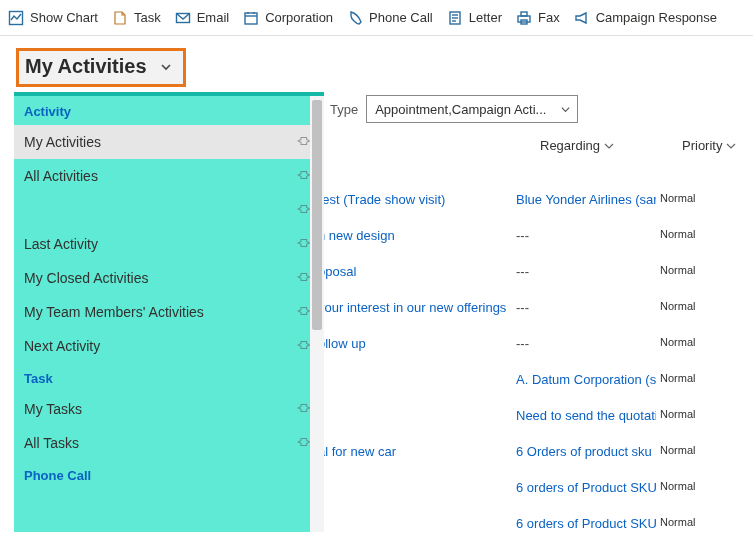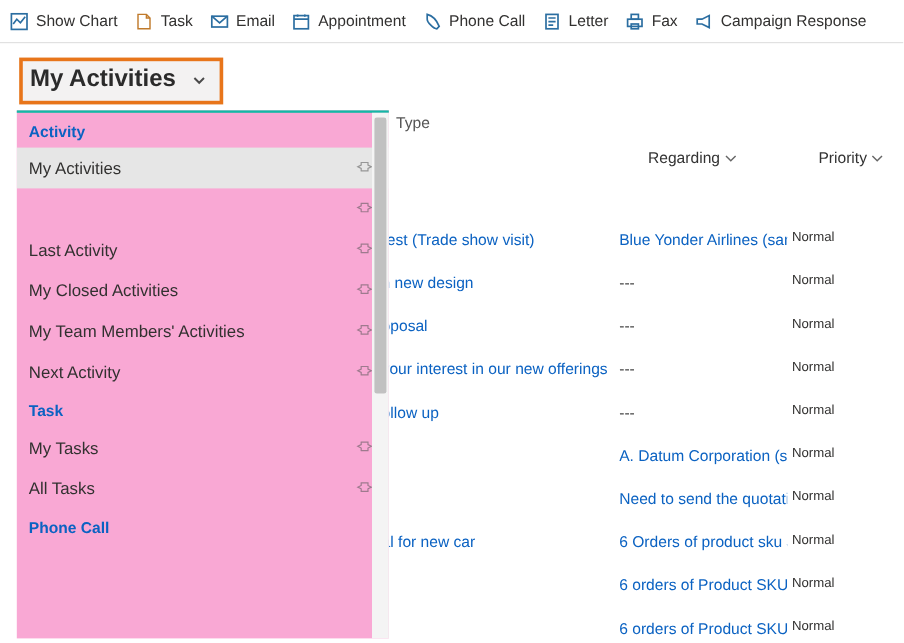--- a/index.html
+++ b/index.html
@@ -23,37 +23,37 @@
   .viewsel .title { font-size: 20px; font-weight: 600; color: #2b2b2b; }
   .chev { width: 14px; height: 14px; }
 
   
   .filterrow { position: absolute; top: 95px; left: 0; right: 12px; display: flex; align-items: center; gap: 8px; padding-left: 330px; }
   .filterrow .lbl { font-size: 13px; color: #555; }
   .typebox { display: inline-flex; align-items: center; justify-content: space-between; width: 212px; height: 28px; border: 1px solid #8a8886; padding: 0 6px 0 8px; font-size: 13px; cursor: pointer; }
   .typebox svg { width: 11px; height: 11px; }
 
   
-  .colheaders { position: absolute; top: 124px; left: 0; right: 12px; height: 28px; }
+  .colheaders { position: absolute; top: 138px; left: 0; right: 12px; height: 28px; }
   .colhdr { position: absolute; top: 0; display: inline-flex; align-items: center; gap: 4px; font-size: 13px; color: #333; cursor: pointer; }
   .colhdr svg { width: 10px; height: 10px; }
 
   
   .rows { position: absolute; top: 184px; left: 0; right: 10px; }
   .drow { position: relative; height: 36px; }
   .cell-subj { position: absolute; left: 318px; top: 8px; color: #0b62c2; font-size: 13px; max-width: 190px; white-space: nowrap; overflow: hidden; text-overflow: clip; cursor: pointer; }
   .cell-reg  { position: absolute; left: 516px; top: 8px; color: #0b62c2; font-size: 13px; max-width: 140px; white-space: nowrap; overflow: hidden; cursor: pointer; }
   .cell-pri  { position: absolute; left: 660px; top: 8px; color: #323130; font-size: 11px; }
   .dim { color: #444; }
 
   
   .dropdown {
     position: absolute; left: 14px; top: 92px; width: 310px; height: 440px;
-    background: #f9a8d4; font-size: 14px;
-    border-top: 2px solid #14b8a6;
+    background: #5eead4; font-size: 14px;
+    border-top: 4px solid #14b8a6;
   }
   .ddscroll { position: absolute; left:0; top:0; bottom:0; right:0; overflow: hidden; }
   .ddgroup { padding: 8px 10px 6px 10px; color: #0b62c2; font-weight: 600; font-size: 13px; }
   .dditem { position: relative; display: flex; align-items: center; height: 34px; padding: 0 30px 0 10px; cursor: pointer; }
   .dditem.sel { background: #e6e6e6; }
   .dditem .pin { position: absolute; right: 10px; top: 50%; transform: translate(0,-50%) rotate(-45deg); opacity: .55; }
   .dditem .pin svg { width: 14px; height: 14px; }
   .ddscrollbar { position: absolute; right: 0; top: 0; width: 14px; height: 100%; background: #f4f4f4; }
   .ddthumb    { position: absolute; right: 2px; top: 4px; width: 10px; height: 230px; background: #c1c1c1; border-radius: 2px; cursor: pointer; }
 
@@ -86,21 +86,21 @@
         </svg>
       <span>Email</span>
     </div>
     <div class="tbtn">
       <svg viewBox="0 0 16 16">
           <rect x="2" y="3" width="12" height="11" class="stroke-accent"></rect>
           <line x1="2" y1="6" x2="14" y2="6" class="stroke-accent"></line>
           <line x1="5" y1="2" x2="5" y2="4" class="stroke-accent"></line>
           <line x1="11" y1="2" x2="11" y2="4" class="stroke-accent"></line>
         </svg>
-      <span>Appointment</span>
+      <span>Corporation</span>
     </div>
     <div class="tbtn">
       <svg viewBox="0 0 16 16">
           <path d="M4 2 c4 1 8 5 10 10 l-2 2 c-1 0 -3 -1 -5 -3 s-3 -4 -3 -5 z" class="stroke-accent"></path>
         </svg>
       <span>Phone Call</span>
     </div>
     <div class="tbtn">
       <svg viewBox="0 0 16 16">
           <rect x="3" y="2" width="10" height="12" class="stroke-accent"></rect>
@@ -130,20 +130,26 @@
     <div class="viewsel">
       <span class="title">My Activities</span>
       <svg class="chev" viewBox="0 0 14 14">
           <polyline points="3,5 7,9 11,5" fill="none" stroke="#4a4a4a" stroke-width="1.6"></polyline>
         </svg>
     </div>
   </div>
 
   <div class="filterrow">
     <span class="lbl">Type</span>
+    <div class="typebox">
+      <span>Appointment,Campaign Acti...</span>
+      <svg viewBox="0 0 12 12">
+          <polyline points="2,4 6,8 10,4" fill="none" stroke="#5a5a5a" stroke-width="1.3"></polyline>
+        </svg>
+    </div>
   </div>
 
   <div class="colheaders">
     <div class="colhdr" style="left:540px">
       <span>Regarding</span>
       <svg viewBox="0 0 10 10">
           <polyline points="1,3 5,7 9,3" fill="none" stroke="#666" stroke-width="1.2"></polyline>
         </svg>
     </div>
     <div class="colhdr" style="left:682px">
@@ -210,20 +216,26 @@
   <div class="dropdown">
     <div class="ddscroll" id="dd-host">
         <div class="ddgroup">Activity</div>
         <div class="dditem sel">
           <span>My Activities</span>
           <span class="pin"><svg viewBox="0 0 14 14">
               <path d="M6 1 l4 4 -1.5 1.5 1 3 -3 -1 -1.5 1.5 -4 -4 1.5 -1.5 -1 -3 3 1z" fill="none" stroke="#555" stroke-width="1"></path>
             </svg></span>
         </div>
         <div class="dditem">
+          <span>All Activities</span>
+          <span class="pin"><svg viewBox="0 0 14 14">
+              <path d="M6 1 l4 4 -1.5 1.5 1 3 -3 -1 -1.5 1.5 -4 -4 1.5 -1.5 -1 -3 3 1z" fill="none" stroke="#555" stroke-width="1"></path>
+            </svg></span>
+        </div>
+        <div class="dditem">
           <span class="pin"><svg viewBox="0 0 14 14">
               <path d="M6 1 l4 4 -1.5 1.5 1 3 -3 -1 -1.5 1.5 -4 -4 1.5 -1.5 -1 -3 3 1z" fill="none" stroke="#555" stroke-width="1"></path>
             </svg></span>
         </div>
         <div class="dditem">
           <span>Last Activity</span>
           <span class="pin"><svg viewBox="0 0 14 14">
               <path d="M6 1 l4 4 -1.5 1.5 1 3 -3 -1 -1.5 1.5 -4 -4 1.5 -1.5 -1 -3 3 1z" fill="none" stroke="#555" stroke-width="1"></path>
             </svg></span>
         </div>

